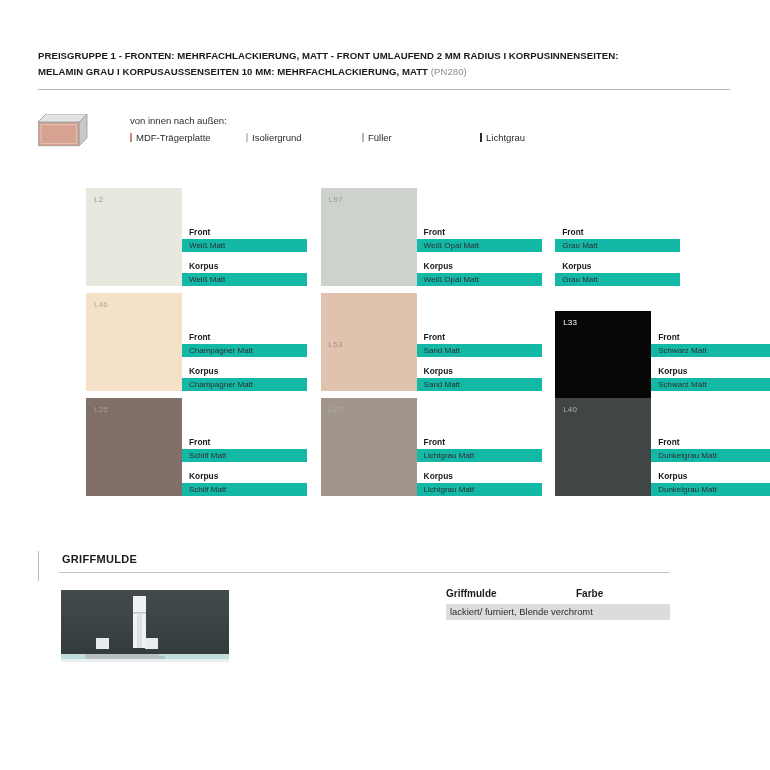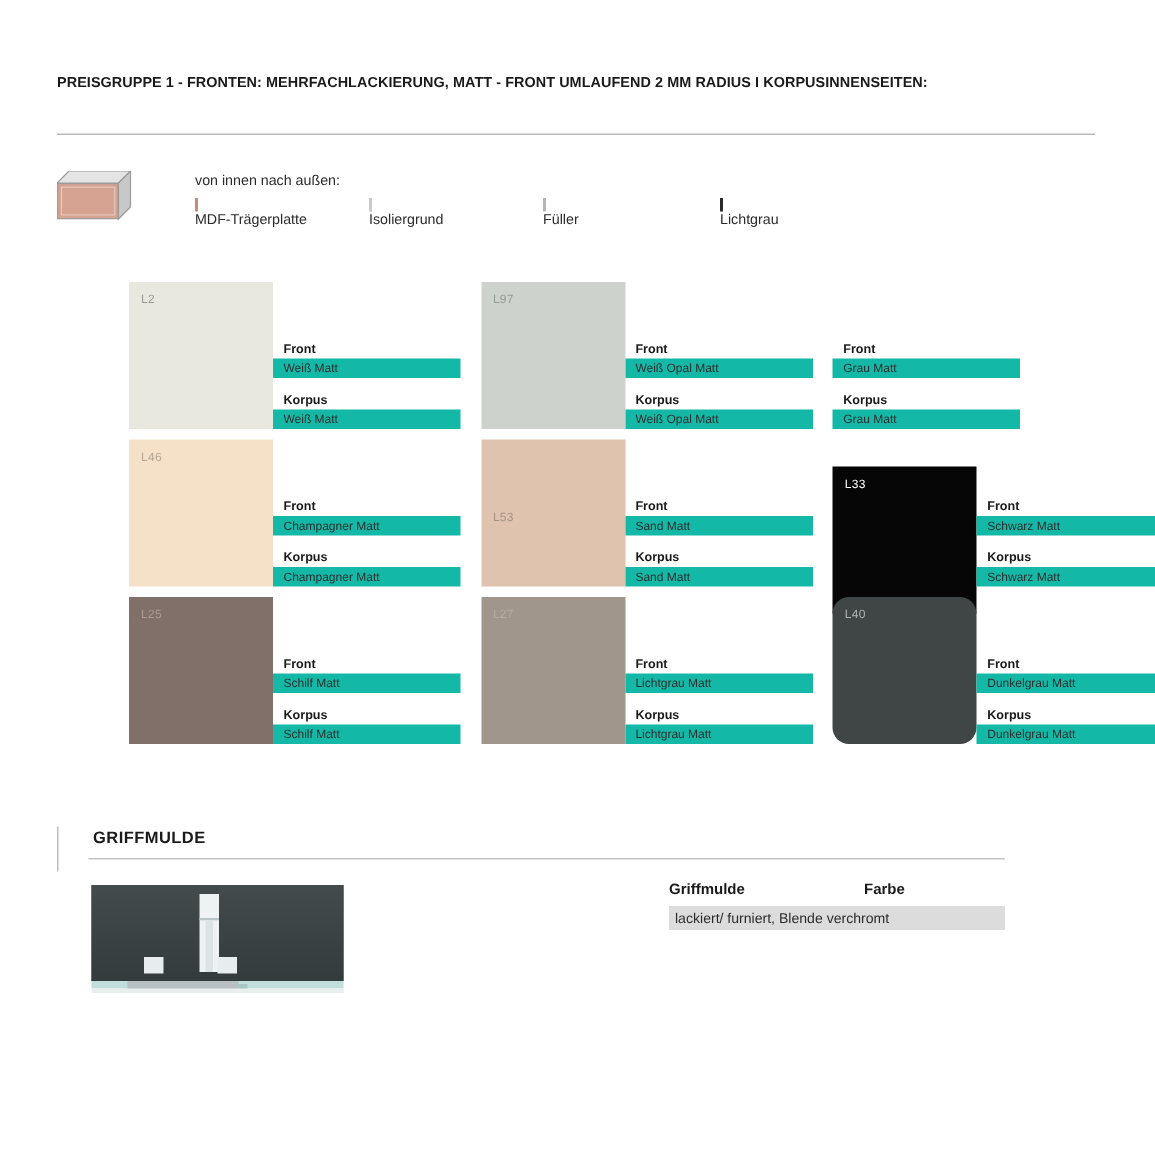--- a/index.html
+++ b/index.html
@@ -73,25 +73,24 @@
     color: #2b2b2b;
   }
   .legend-items {
     position: absolute;
     left: 92px;
     top: 20px;
     display: flex;
   }
   .legend-item {
     display: flex;
-    align-items: flex-start;
+    align-items: center;
     font-size: 9.5px;
     color: #2b2b2b;
     white-space: nowrap;
-    flex-direction: column;
   }
   .legend-item .bar {
     display: inline-block;
     width: 2px;
     height: 9px;
     margin-right: 4px;
   }
 
   
   .grid {
@@ -215,20 +214,21 @@
     white-space: nowrap;
   }
 </style>
 </head>
 <body>
 
 <div class="page">
 
   <div class="header">
     <div class="header-line">PREISGRUPPE 1 - FRONTEN: MEHRFACHLACKIERUNG, MATT - FRONT UMLAUFEND 2 MM RADIUS I KORPUSINNENSEITEN:</div>
+    <div class="header-line"><span>MELAMIN GRAU I KORPUSAUSSENSEITEN 10 MM: MEHRFACHLACKIERUNG, MATT</span> <span class="header-code">(PN280)</span></div>
   </div>
   <div class="header-rule"></div>
 
   <div class="legend">
     <div class="cube">
       <svg width="50" height="34" viewBox="0 0 50 34">
         <polygon points="0,8 8,0 49,0 41,8" fill="#e4e4e4" stroke="#9a9a9a" stroke-width="0.8"></polygon>
         <polygon points="41,8 49,0 49,24 41,32" fill="#c8c8c8" stroke="#9a9a9a" stroke-width="0.8"></polygon>
         <rect x="0.4" y="8.4" width="40.4" height="23.4" fill="#d6a291" stroke="#9a9a9a" stroke-width="0.8"></rect>
         <rect x="3" y="10.8" width="35.5" height="18.5" fill="none" stroke="#e8cdc2" stroke-width="0.7"></rect>
@@ -350,21 +350,21 @@
         </div>
         <div class="cell-info">
           <div class="info-label">Front</div>
           <div class="info-value">Lichtgrau Matt</div>
           <div class="info-gap"></div>
           <div class="info-label">Korpus</div>
           <div class="info-value">Lichtgrau Matt</div>
         </div>
       </div>
       <div class="cell">
-        <div class="swatch" style="background: rgb(63, 70, 69); border-radius: 11px;">
+        <div class="swatch" style="background: rgb(63, 70, 69);">
           <div class="swatch-code" style="color: rgb(174, 179, 177);">L40</div>
         </div>
         <div class="cell-info">
           <div class="info-label">Front</div>
           <div class="info-value">Dunkelgrau Matt</div>
           <div class="info-gap"></div>
           <div class="info-label">Korpus</div>
           <div class="info-value">Dunkelgrau Matt</div>
         </div>
       </div>

